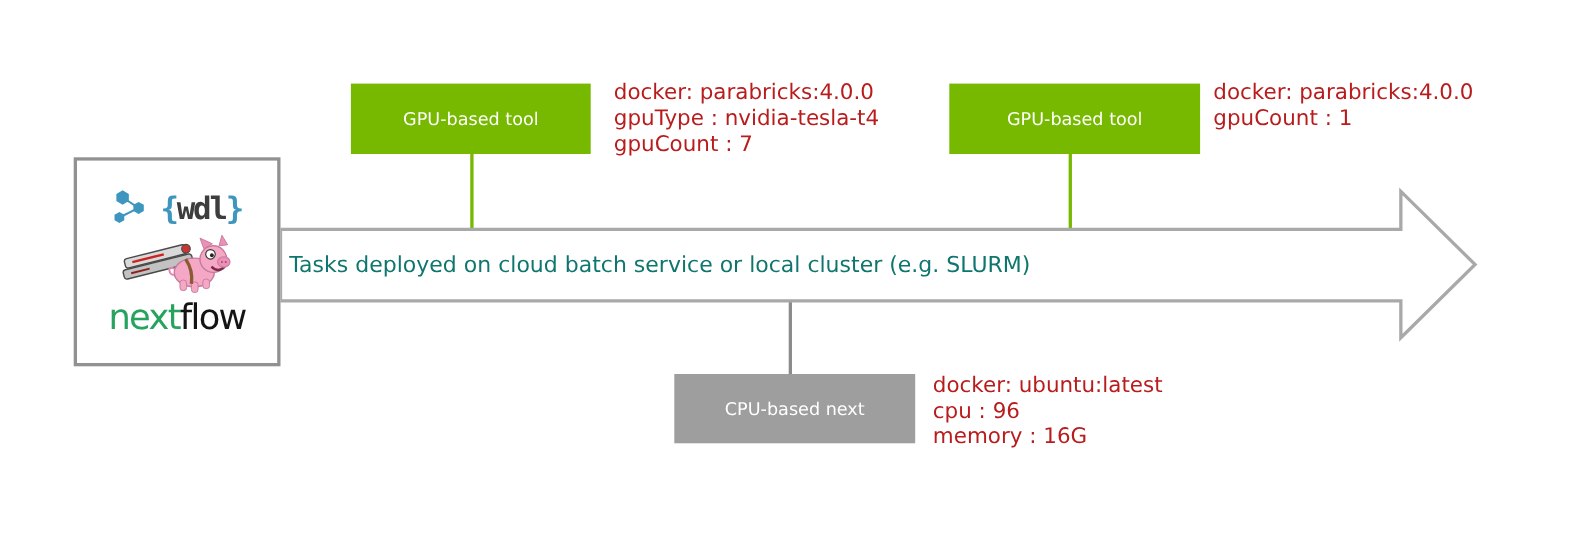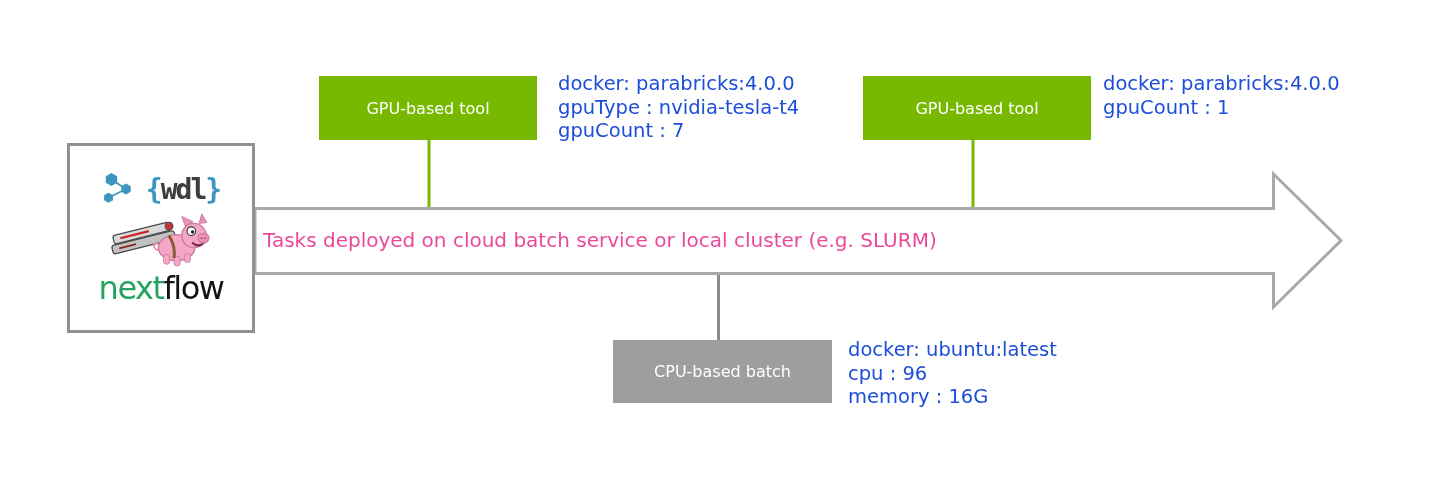--- a/index.html
+++ b/index.html
@@ -2,21 +2,21 @@
 <html><head>
 <meta charset="utf-8">
 <style>
   html,body{margin:0;padding:0;background:#fff;}
   .canvas{
     position:relative;width:1440px;height:504px;background:#ffffff;
     font-family:"DejaVu Sans","Liberation Sans",sans-serif;overflow:hidden;
   }
   .flow-svg{position:absolute;left:0;top:0;}
   .arrow-label{
-    position:absolute;left:263px;top:228px;font-size:20px;color:#ec4899;
+    position:absolute;left:263px;top:228px;font-size:20px;color:#0f766e;
     white-space:nowrap;
   }
   .engine-box{
     position:absolute;left:67px;top:143px;width:188px;height:190px;
     background:#fff;border:3px solid #919191;box-sizing:border-box;
     display:flex;flex-direction:column;align-items:center;justify-content:center;gap:5px;
   }
   .wdl-row{display:flex;align-items:center;gap:12px;}
   .wdl-icon{width:32px;height:34px;}
   .wdl-text{
@@ -29,21 +29,21 @@
     line-height:1;
   }
   .node{
     position:absolute;display:flex;align-items:center;justify-content:center;
     color:#ffffff;font-size:16px;white-space:nowrap;
   }
   .node1{left:319px;top:76px;width:218px;height:64px;}
   .node2{left:863px;top:76px;width:228px;height:64px;}
   .node3{left:613px;top:340px;width:219px;height:63px;}
   .ann{
-    position:absolute;font-size:19.5px;line-height:23.5px;color:#1d4ed8;white-space:nowrap;
+    position:absolute;font-size:19.5px;line-height:23.5px;color:#b91c1c;white-space:nowrap;
   }
   .ann1{left:558px;top:72px;}
   .ann2{left:1103px;top:72px;}
   .ann3{left:848px;top:338px;}
 </style>
 </head>
 <body>
 
 <div class="canvas">
 
@@ -97,21 +97,21 @@
     <div class="nextflow-text"><span style="color: rgb(38, 163, 94);">next</span><span>flow</span></div>
   </div>
 
   <div class="node node1" style="background-color: rgb(118, 185, 0);">
     <span>GPU-based tool</span>
   </div>
   <div class="node node2" style="background-color: rgb(118, 185, 0);">
     <span>GPU-based tool</span>
   </div>
   <div class="node node3" style="background-color: rgb(158, 158, 158);">
-    <span>CPU-based batch</span>
+    <span>CPU-based next</span>
   </div>
 
   <div class="ann ann1">
     <div>docker: parabricks:4.0.0</div>
     <div>gpuType : nvidia-tesla-t4</div>
     <div>gpuCount : 7</div>
   </div>
   <div class="ann ann2">
     <div>docker: parabricks:4.0.0</div>
     <div>gpuCount : 1</div>

